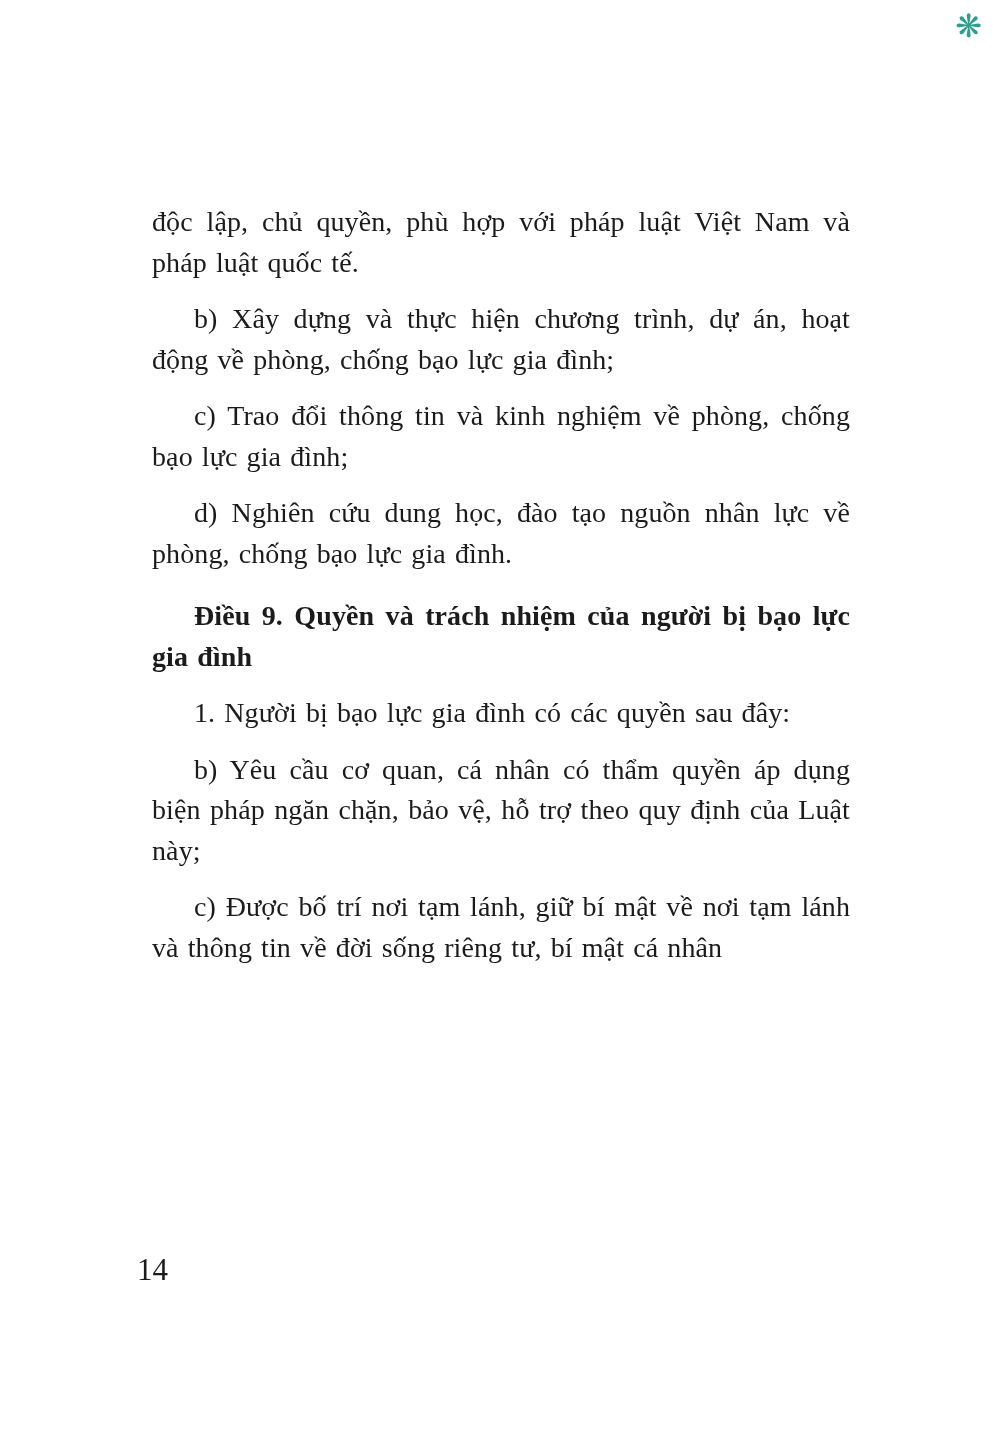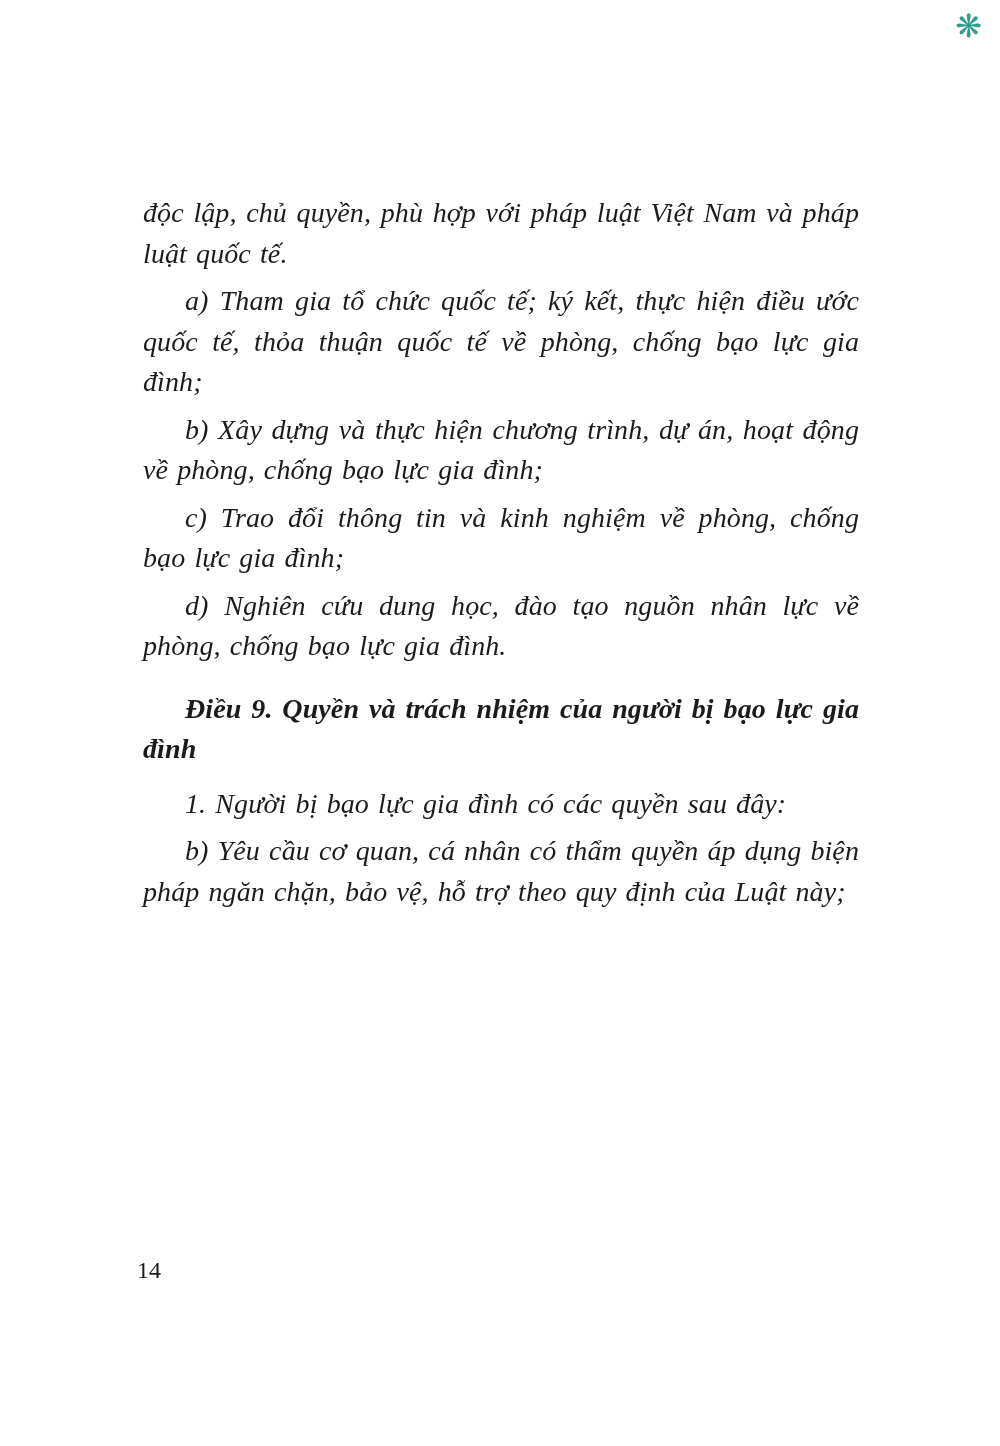--- a/index.html
+++ b/index.html
@@ -32,51 +32,50 @@
     left: 136px;
     top: 186px;
     width: 730px;
     font-size: 28px;
     line-height: 40.5px;
     text-align: justify;
     letter-spacing: 0.1px;
     word-spacing: 2px;
   }
   .content p {
-    margin: 7px;
+    margin: 16px;
     text-indent: 42px;
-    font-style: italic;
   }
   .content p.continuation {
     text-indent: 0;
   }
   .content p.heading {
     font-weight: 700;
     margin-top: 22px;
     margin-bottom: 14px;
   }
   .page-number {
     position: absolute;
     left: 137px;
     top: 1252px;
-    font-size: 24px;
+    font-size: 31px;
     line-height: 36px;
   }
 </style>
 </head>
 <body>
 
 <div class="page" style="background: rgb(255, 255, 255); color: rgb(27, 27, 27);">
   <span class="deco-icon" style="color: rgb(46, 157, 142);">❋</span>
 
   <div class="content">
       <p class="continuation">độc lập, chủ quyền, phù hợp với pháp luật Việt Nam và pháp luật quốc tế.</p>
-      <p class="body">a) Tham gia tổ chức quốc tế; ký kết, thực hiện điều ước quốc tế, thỏa thuận quốc tế về phòng, chống bạo lực gia đình;</p>
       <p class="body">b) Xây dựng và thực hiện chương trình, dự án, hoạt động về phòng, chống bạo lực gia đình;</p>
       <p class="body">c) Trao đổi thông tin và kinh nghiệm về phòng, chống bạo lực gia đình;</p>
       <p class="body">d) Nghiên cứu dung học, đào tạo nguồn nhân lực về phòng, chống bạo lực gia đình.</p>
       <p class="heading">Điều 9. Quyền và trách nhiệm của người bị bạo lực gia đình</p>
       <p class="body">1. Người bị bạo lực gia đình có các quyền sau đây:</p>
       <p class="body">b) Yêu cầu cơ quan, cá nhân có thẩm quyền áp dụng biện pháp ngăn chặn, bảo vệ, hỗ trợ theo quy định của Luật này;</p>
+      <p class="body">c) Được bố trí nơi tạm lánh, giữ bí mật về nơi tạm lánh và thông tin về đời sống riêng tư, bí mật cá nhân</p>
     </div>
 
   <div class="page-number">14</div>
 </div>
 
 </body></html>

